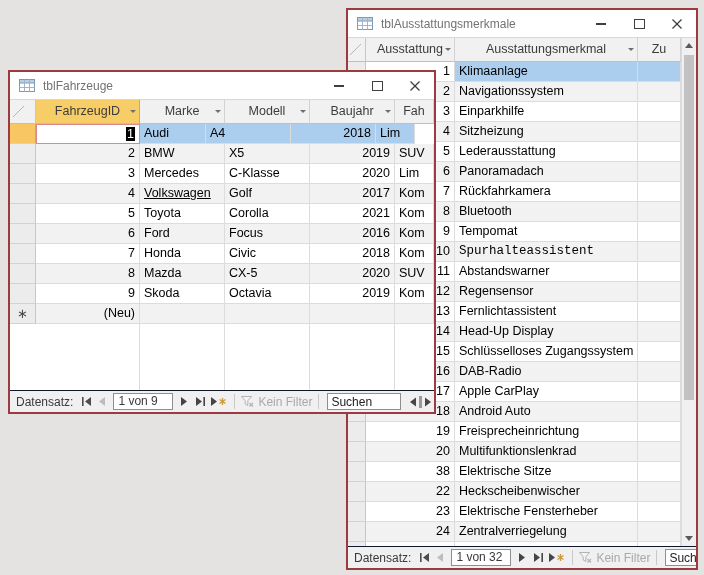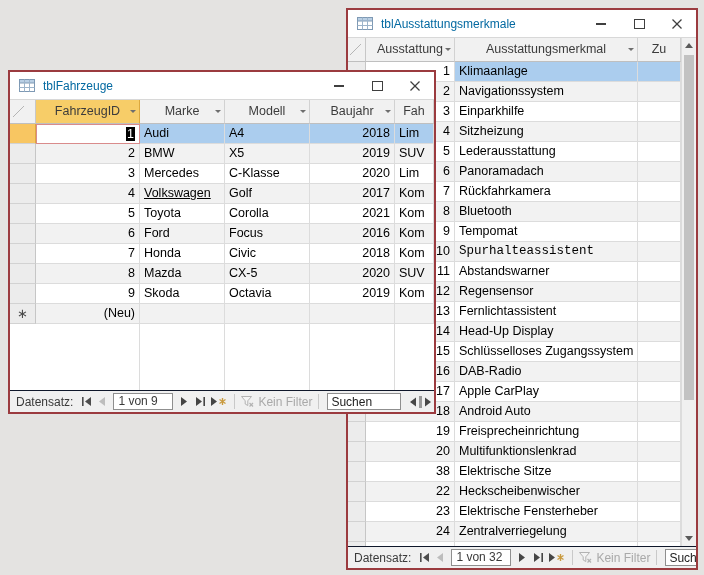--- a/index.html
+++ b/index.html
@@ -1,21 +1,21 @@
 <!DOCTYPE html>
 <html><head>
 <meta charset="utf-8">
 <style>
   html,body{margin:0;padding:0;}
   #screen{position:relative;width:704px;height:575px;background:#e4e3e1;overflow:hidden;
           font-family:"Liberation Sans",sans-serif;-webkit-font-smoothing:antialiased;}
   .window{position:absolute;background:#fff;border:2px solid #9b3b3f;box-sizing:border-box;}
   .titlebar{height:28px;display:flex;align-items:center;background:#fff;border-bottom:1px solid #d8d8d8;box-sizing:border-box;}
   .tb-icon{margin:0 8px 0 9px;display:flex;}
-  .tb-title{font-size:12px;color:#0369a1;flex:1;white-space:nowrap;overflow:hidden;}
+  .tb-title{font-size:12px;color:#737373;flex:1;white-space:nowrap;overflow:hidden;}
   .tb-btns{display:flex;height:100%;}
   .tb-btn{width:38px;height:100%;display:flex;align-items:center;justify-content:center;cursor:default;}
   .glyph-min{width:10px;height:2px;background:#3f3f3f;}
   .glyph-max{width:9px;height:8px;border:1.5px solid #3f3f3f;}
 
   .datasheet{position:relative;}
   .hdr-row{display:flex;height:24px;}
   .hdr-cell{position:relative;box-sizing:border-box;background:#f1f1f1;border-right:1px solid #d2d2d2;
             border-bottom:1px solid #bfbfbf;font-size:12.5px;color:#3c3c3c;text-align:center;
             line-height:23px;white-space:nowrap;overflow:hidden;}
@@ -349,21 +349,21 @@
           <div class="hdr-cell active" style="width: 104px;"><span>FahrzeugID</span><div class="hdr-arrow"></div></div>
           <div class="hdr-cell" style="width: 85px;"><span>Marke</span><div class="hdr-arrow"></div></div>
           <div class="hdr-cell" style="width: 85px;"><span>Modell</span><div class="hdr-arrow"></div></div>
           <div class="hdr-cell" style="width: 85px;"><span>Baujahr</span><div class="hdr-arrow"></div></div>
           <div class="hdr-cell" style="width: 39px;"><span>Fah</span></div>
         </div>
       <div id="fz-body">
           <div class="row">
             <div class="row-sel current" style="width: 26px;"></div>
             <div class="cell num editing" style="width: 104px;"><span class="sel-text">1</span></div>
-            <div class="cell sel" style="width: 85px;">Audi</div>
+            <div class="cell sel" style="width: 66px;">Audi</div>
             <div class="cell sel" style="width: 85px;">A4</div>
             <div class="cell num sel" style="width: 85px;">2018</div>
             <div class="cell sel" style="width: 39px;">Lim</div>
           </div>
           <div class="row alt">
             <div class="row-sel" style="width: 26px;"></div>
             <div class="cell num" style="width: 104px;">2</div>
             <div class="cell" style="width: 85px;">BMW</div>
             <div class="cell" style="width: 85px;">X5</div>
             <div class="cell num" style="width: 85px;">2019</div>

